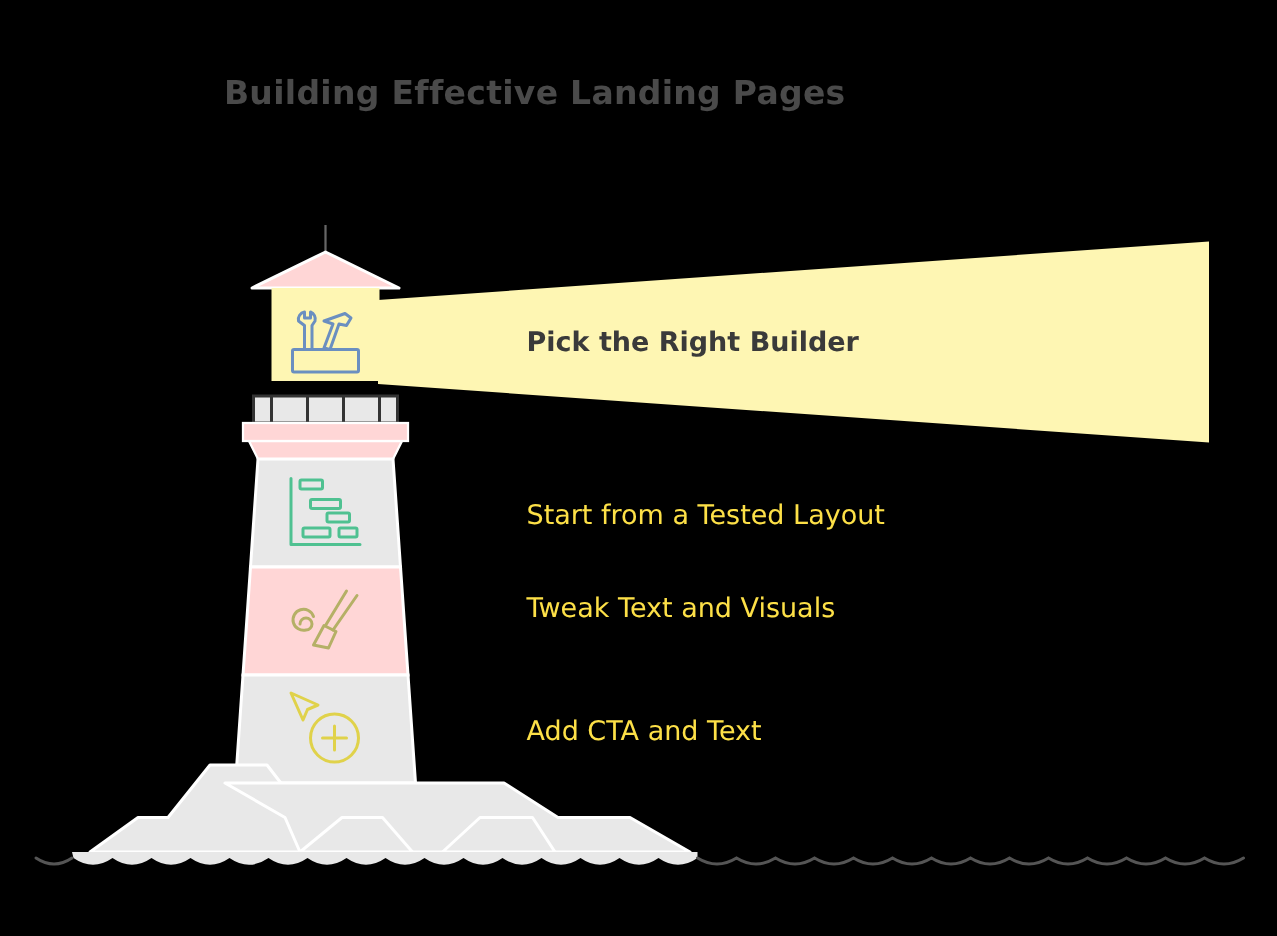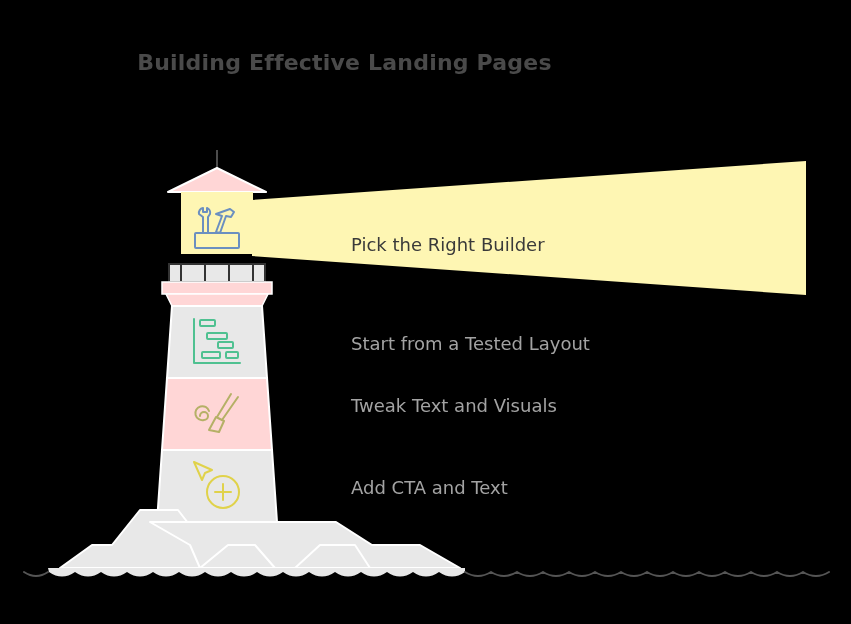--- a/index.html
+++ b/index.html
@@ -1,22 +1,22 @@
 <!DOCTYPE html>
 <html><head>
 <meta charset="utf-8">
 <style>
   html, body { margin: 0; padding: 0; background: #000; }
   body { width: 851px; height: 624px; position: relative; overflow: hidden;
          font-family: "DejaVu Sans", sans-serif; }
-  .title { position: absolute; left: 0; width: 689px; top: 50px; text-align: center;
+  .title { position: absolute; left: 12px; width: 689px; top: 50px; text-align: center;
            font-size: 22px; font-weight: bold; color: #4a4a4a; letter-spacing: 0.2px; }
   svg.scene { position: absolute; left: 0; top: 0; }
-  .step { position: absolute; left: 351px; font-size: 18px; color: #a3a3a3; white-space: nowrap; }
-  .step.active { color: #3a3a3a; font-weight: normal; margin-top: 16px; }
+  .step { position: absolute; left: 351px; font-size: 18px; color: #fde047; white-space: nowrap; }
+  .step.active { color: #3a3a3a; font-weight: bold; }
 </style>
 </head>
 <body>
 
 <div class="title">Building Effective Landing Pages</div>
 
 <svg class="scene" width="851" height="624" viewBox="0 0 851 624">
 
   <polygon points="252,200 806,161 806,295 252,256" fill="#fef6b3"></polygon>
 

